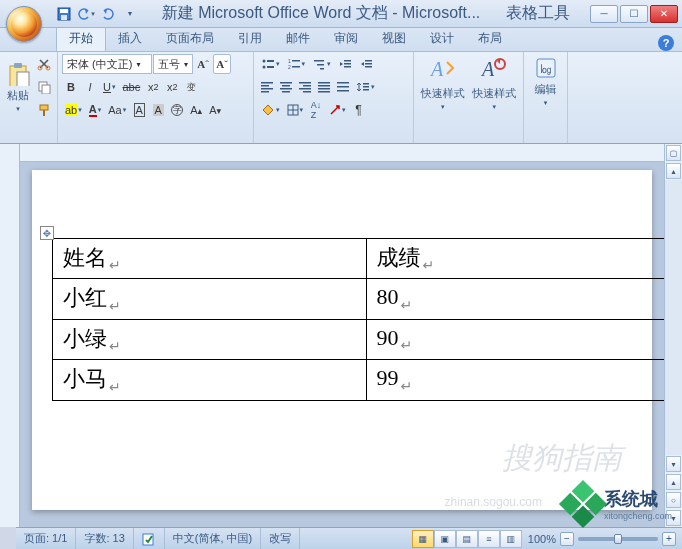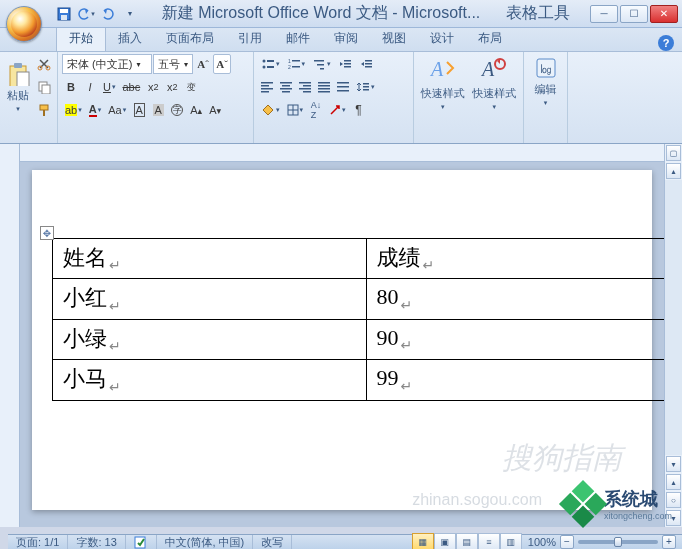--- a/index.html
+++ b/index.html
@@ -53,38 +53,38 @@
 .doc-table { border-collapse: collapse; width: 628px; }
 .doc-table td { border: 1px solid #000; padding: 4px 10px; font-size: 22px; font-family: "SimSun", serif; color: #000; height: 32px; }
 .para-mark { font-size: 14px; color: #888; vertical-align: sub; margin-left: 2px; }
 
 .vscroll { width: 18px; background: #e8f0fa; border-left: 1px solid #a8bdd8; display: flex; flex-direction: column; }
 .vscroll .arrow, .vscroll .pg { height: 16px; border: 1px solid #a8bdd8; background: linear-gradient(#fff,#dce7f5); margin: 1px; display:flex;align-items:center;justify-content:center;font-size:8px;color:#3b5a82; }
 .vscroll .track { flex: 1; background: #dde8f4; }
 .vscroll .nav { display: flex; flex-direction: column; }
 
 
-.statusbar { position: absolute; bottom: 0; left: 8px; right: 0; height: 15px; background: linear-gradient(#d5e2f2,#bdd2ea); border-top: 1px solid #8aa5c6; display: flex; align-items: center; font-size: 11px; color: #3b5a82; }
+.statusbar { position: absolute; bottom: 0; left: 16px; right: 0; height: 22px; background: linear-gradient(#d5e2f2,#bdd2ea); border-top: 1px solid #8aa5c6; display: flex; align-items: center; font-size: 11px; color: #3b5a82; }
 .status-seg { padding: 0 8px; border-right: 1px solid #a8bdd8; height: 100%; display: flex; align-items: center; gap: 4px; }
 .view-btns { display: flex; margin-left: auto; }
 .view-btn { width: 22px; height: 18px; border: 1px solid #a8bdd8; background: linear-gradient(#fff,#dce7f5); display:flex;align-items:center;justify-content:center;font-size:9px; }
 .view-btn.active { background: linear-gradient(#fff0c0,#ffd86a); border-color: #d8a030; }
 .zoom { display: flex; align-items: center; gap: 4px; padding: 0 6px; }
 .zoom-slider { width: 80px; height: 4px; background: #8aa5c6; position: relative; border-radius: 2px; }
 .zoom-thumb { position: absolute; left: 50%; top: -3px; width: 8px; height: 10px; background: linear-gradient(#fff,#c8d8ec); border: 1px solid #6a85a8; border-radius: 2px; transform: translateX(-50%); }
 .zoom-btn { width: 14px; height: 14px; border: 1px solid #8aa5c6; background: linear-gradient(#fff,#dce7f5); border-radius: 2px; display:flex;align-items:center;justify-content:center;font-size:10px;line-height:1; }
 
 
 .watermark { position: absolute; right: 10px; bottom: 28px; display:flex;align-items:center;gap:4px; font-size: 18px; font-weight: bold; color: #2a4a72; z-index: 50; }
 .wm-logo { width: 34px; height: 34px; transform: rotate(45deg); display: grid; grid-template: 1fr 1fr / 1fr 1fr; gap: 2px; }
 .wm-logo div { background: #2aa85a; }
 .wm-logo div:nth-child(1){background:#3bc470;} .wm-logo div:nth-child(4){background:#1a8a48;}
 .wm-sub { font-size: 9px; font-weight: normal; color: #5a7a9a; display:block; }
 .wm-faint { position:absolute; right: 60px; bottom: 70px; color: rgba(120,135,155,.25); font-size: 30px; z-index:40;font-style:italic; }
-.wm-faint2 { position:absolute; right: 140px; bottom: 40px; color: rgba(120,135,155,.3); font-size: 16px; z-index:40; }
+.wm-faint2 { position:absolute; right: 140px; bottom: 40px; color: rgba(120,135,155,.3); font-size: 12px; z-index:40; }
 
 svg { display: block; }
 </style>
 </head>
 <body>
 
 <div class="titlebar">
   <div class="office-btn">
       <div class="office-inner"></div>
     </div>

